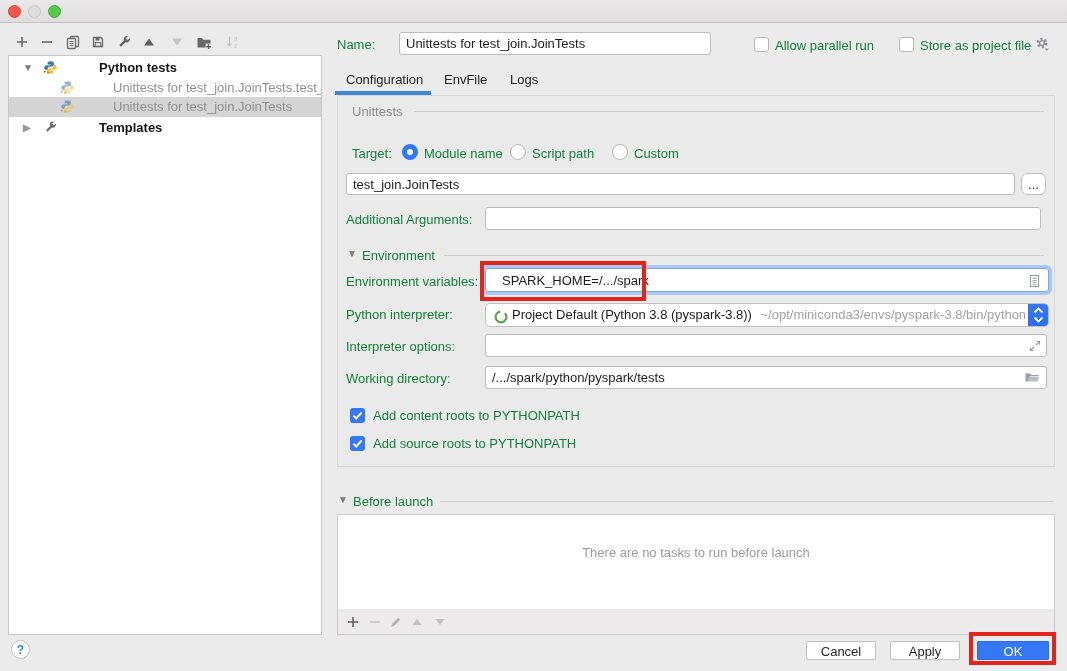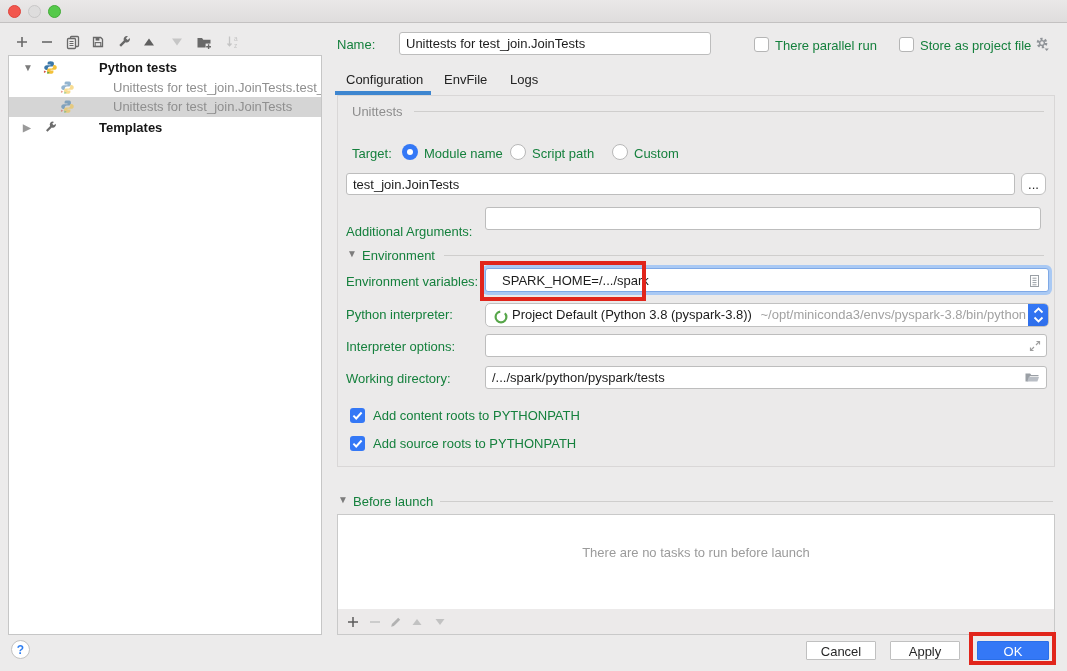--- a/index.html
+++ b/index.html
@@ -171,21 +171,21 @@
           <path d="M13.6 3.9a3.2 3.2 0 0 1-4.2 4L4.8 12.5 3.2 10.9l4.4-4.4A3.2 3.2 0 0 1 11.7 2L9.8 4l1.7 1.7z" fill="#6d6d6d"></path>
         </svg>
       </span>
     <span class="txt" style="left:56px">Templates</span>
   </div>
 </div>
 
 <span class="lbl" style="left:337px;top:37px">Name:</span>
 <input class="fld" style="left: 399px; top: 32px; width: 312px; height: 23px;" value="Unittests for test_join.JoinTests">
 <span class="cb off" style="left:754px;top:37px"></span>
-<span class="lbl" style="left:775px;top:38px">There parallel run</span>
+<span class="lbl" style="left:775px;top:38px">Allow parallel run</span>
 <span class="cb off" style="left:899px;top:37px"></span>
 <span class="lbl" style="left:920px;top:38px">Store as project file</span>
 <span class="icon16" style="left:1034px;top:36px">
   <svg viewBox="0 0 16 16">
       <circle cx="8" cy="7" r="4.1" fill="none" stroke="#8f9398" stroke-width="2.5" stroke-dasharray="2.2 2.1"></circle>
       <circle cx="8" cy="7" r="2.4" fill="none" stroke="#8f9398" stroke-width="1.4"></circle>
       <path d="M10.6 12.6h4.2l-2.1 2.3z" fill="#8f9398"></path>
     </svg>
   </span>
 
@@ -203,21 +203,21 @@
 <span class="radio on" style="left:402px;top:144px"></span>
 <span class="lbl" style="left:424px;top:146px">Module name</span>
 <span class="radio off" style="left:510px;top:144px"></span>
 <span class="lbl" style="left:532px;top:146px">Script path</span>
 <span class="radio off" style="left:612px;top:144px"></span>
 <span class="lbl" style="left:634px;top:146px">Custom</span>
 
 <input class="fld" style="left: 346px; top: 173px; width: 669px; height: 22px;" value="test_join.JoinTests">
 <button class="btn" style="left:1021px;top:173px;width:25px;height:22px;border-radius:6px">...</button>
 
-<span class="lbl" style="left:346px;top:224px">Additional Arguments:</span>
+<span class="lbl" style="left:346px;top:212px">Additional Arguments:</span>
 <input class="fld" style="left: 485px; top: 207px; width: 556px; height: 23px;">
 
 <span class="twisty" style="position:absolute;left:347px;top:248px">▼</span>
 <span class="lbl" style="left:362px;top:248px">Environment</span>
 <div class="hr" style="left:444px;top:255px;width:600px"></div>
 
 <span class="lbl" style="left:346px;top:274px">Environment variables:</span>
 <input class="fld focusring" style="left: 485px; top: 268px; width: 564px; height: 24px;" value="SPARK_HOME=/.../spark">
 <span class="icon16" style="left:1026px;top:273px;width:14px;height:14px">
   <svg viewBox="0 0 16 16">

